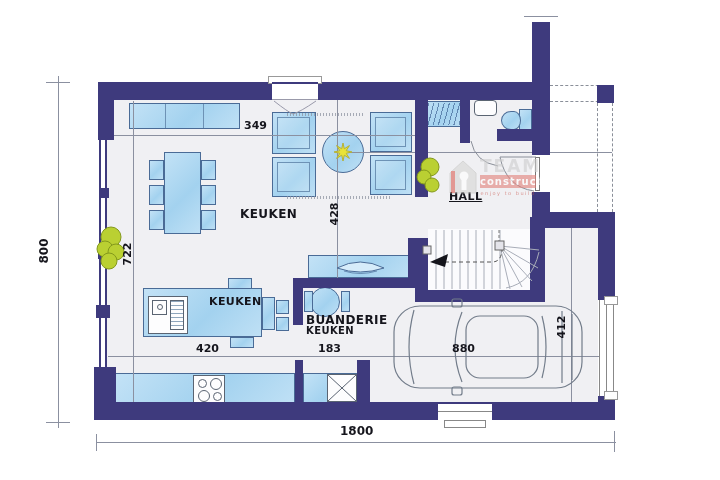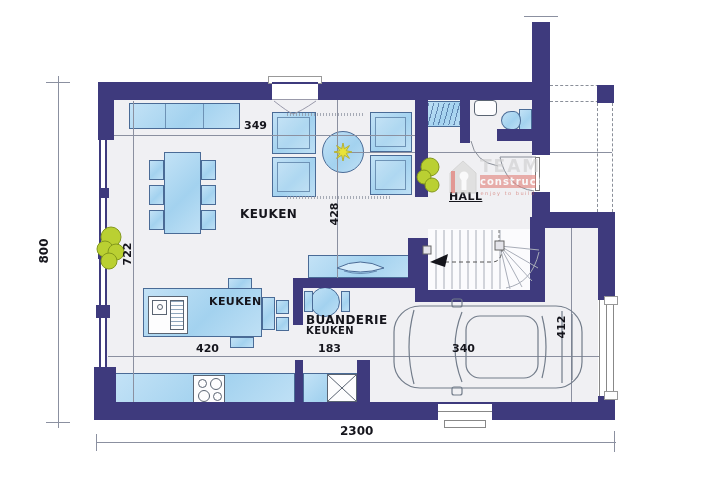--- a/index.html
+++ b/index.html
@@ -228,22 +228,22 @@
 
   <div class="lab room" style="left:240px;top:207px;font-size:12px;">KEUKEN</div>
   <div class="lab room" style="left:449px;top:190px;text-decoration:underline;">HALL</div>
   <div class="lab room" style="left:209px;top:295px;">KEUKEN</div>
   <div class="lab room" style="left:306px;top:313px;font-size:12px;">BUANDERIE</div>
   <div class="lab room" style="left:306px;top:325px;font-size:10px;">KEUKEN</div>
 
   <div class="lab" style="left:244px;top:119px;">349</div>
   <div class="lab" style="left:196px;top:342px;">420</div>
   <div class="lab" style="left:318px;top:342px;">183</div>
-  <div class="lab" style="left:452px;top:342px;">340</div>
-  <div class="lab" style="left:340px;top:424px;font-size:12px;">2300</div>
+  <div class="lab" style="left:452px;top:342px;">880</div>
+  <div class="lab" style="left:340px;top:424px;font-size:12px;">1800</div>
   <div class="lab vlab" style="left:317px;top:207px;width:36px;height:14px;">428</div>
   <div class="lab vlab" style="left:110px;top:247px;width:36px;height:14px;">722</div>
   <div class="lab vlab" style="left:544px;top:320px;width:36px;height:14px;">412</div>
   <div class="lab vlab" style="left:26px;top:244px;width:36px;height:14px;font-size:12px;">800</div>
 
   <div id="wm" style="left:448px;top:156px;width:92px;height:44px;">
     <svg width="30" height="40" style="position:absolute;left:0;top:1px;">
       <polygon points="2,16 15,4 28,16 28,36 2,36" fill="#d6d6d4" stroke="#c2c2c0"></polygon>
       <rect x="3" y="14" width="4" height="22" fill="#d95f55"></rect>
       <circle cx="16" cy="19" r="4.5" fill="#fff"></circle>

